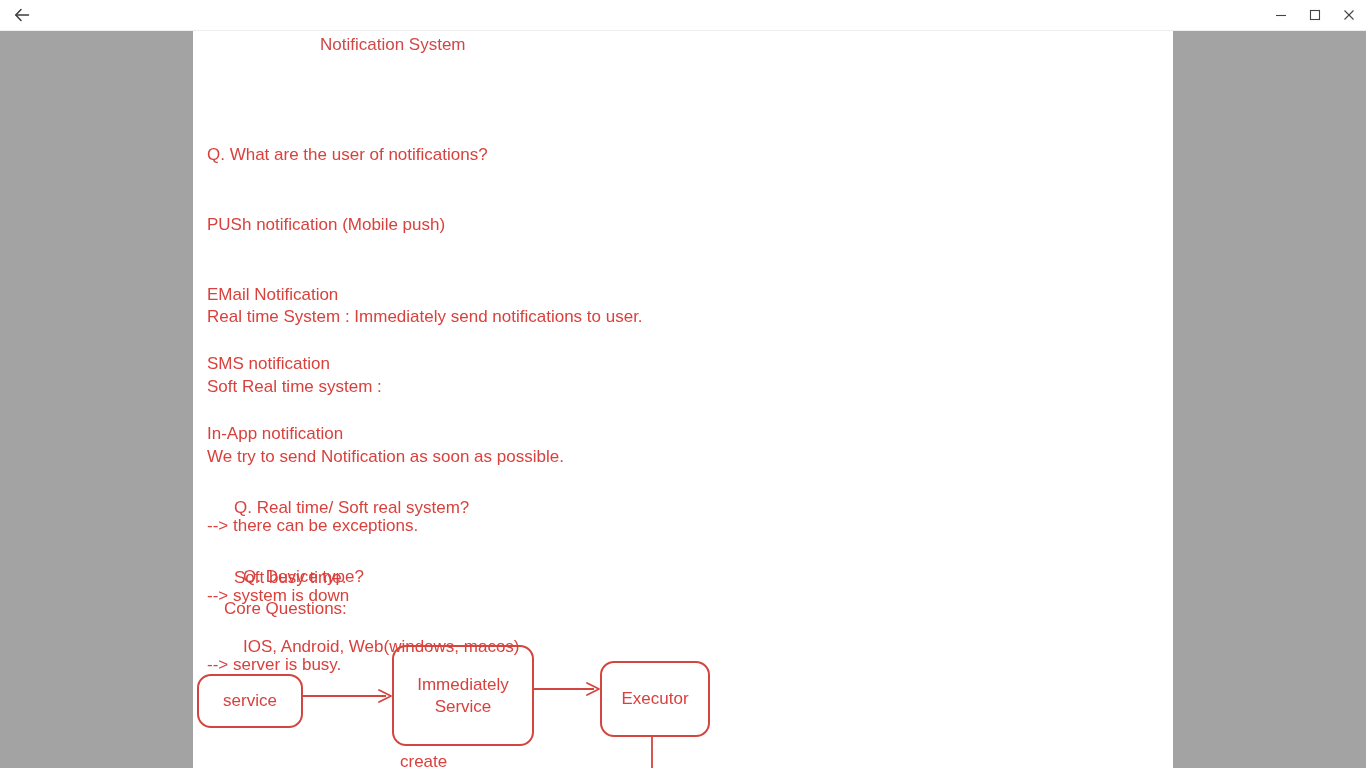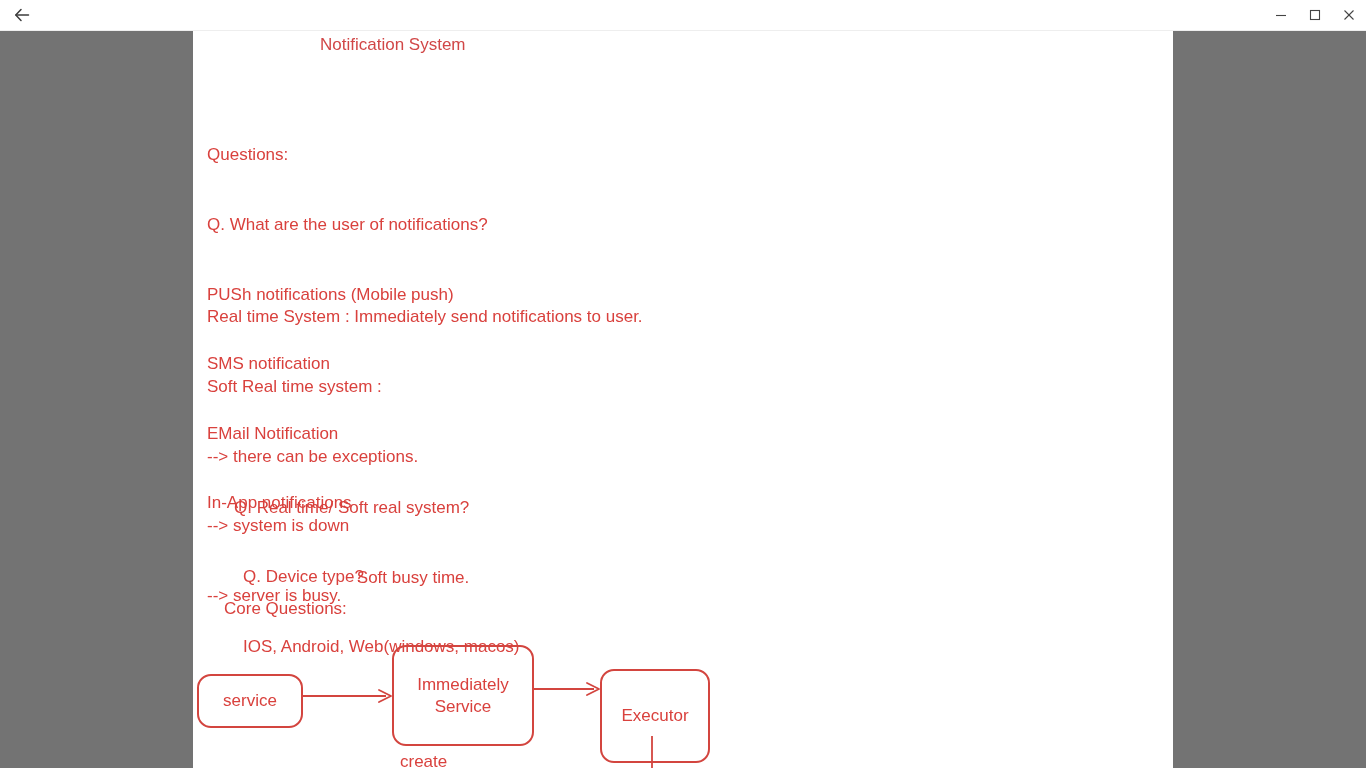--- a/index.html
+++ b/index.html
@@ -46,21 +46,21 @@
     cursor: pointer;
     color: #444444;
   }
   .win-btn svg { display: block; }
 
   
   .viewport {
     position: absolute;
     left: 0; top: 31px;
     width: 1366px; height: 737px;
-    background: #737373;
+    background: #a3a3a3;
     overflow: hidden;
   }
   .page {
     position: absolute;
     left: 193px; top: 0;
     width: 980px; height: 737px;
     background: #ffffff;
   }
 
   
@@ -73,21 +73,21 @@
   }
   .block {
     position: absolute;
     color: #d9413d;
     font-size: 17px;
     line-height: 23.2px;
     white-space: pre;
   }
   .block-questions { left: 14px; top: 66px; }
   .block-realtime  { left: 14px; top: 228px; }
-  .block-qa        { left: 41px; top: 419px; text-align: right; }
+  .block-qa        { left: 41px; top: 419px; }
   .block-qa2       { left: 50px; top: 488px; }
   .block-core      { left: 31px; top: 566px; }
 
   .line { display: block; }
 
   
   .diagram {
     position: absolute;
     left: 0; top: 0;
     width: 980px; height: 737px;
@@ -104,21 +104,21 @@
     text-align: center;
     color: #d9413d;
     font-size: 17px;
     line-height: 22px;
     background: transparent;
     pointer-events: auto;
     white-space: pre-line;
   }
   .box-service   { left: 4px;   top: 643px; width: 106px; height: 54px; }
   .box-notifsvc  { left: 199px; top: 614px; width: 142px; height: 101px; }
-  .box-executor  { left: 407px; top: 630px; width: 110px; height: 94px; margin-top: 8px; }
+  .box-executor  { left: 407px; top: 630px; width: 110px; height: 76px; }
 
   .dg-label {
     position: absolute;
     color: #d9413d;
     font-size: 17px;
     white-space: pre;
   }
   .label-create { left: 207px; top: 721px; }
 
   .connector { position: absolute; overflow: visible; }
@@ -165,31 +165,31 @@
     </div>
   </div>
 </div>
 
 <div class="viewport">
   <div class="page">
 
     <div class="note-title"><span>Notification System</span></div>
 
     <div class="block block-questions">
-      <span class="line">Questions:</span>
       <span class="line">Q. What are the user of notifications?</span>
-      <span class="line">PUSh notifications (Mobile push)</span>
+      <span class="line">PUSh notification (Mobile push)</span>
+      <span class="line">EMail Notification</span>
       <span class="line">SMS notification</span>
-      <span class="line">EMail Notification</span>
-      <span class="line">In-App notifications</span>
+      <span class="line">In-App notification</span>
     </div>
 
     <div class="block block-realtime">
       <span class="line">Real time System : Immediately send notifications to user.</span>
       <span class="line">Soft Real time system :</span>
+      <span class="line">We try to send Notification as soon as possible.</span>
       <span class="line">--&gt; there can be exceptions.</span>
       <span class="line">--&gt; system is down</span>
       <span class="line">--&gt; server is busy.</span>
     </div>
 
     <div class="block block-qa">
       <span class="line">Q. Real time/ Soft real system?</span>
       <span class="line">Soft busy time.</span>
     </div>
 

